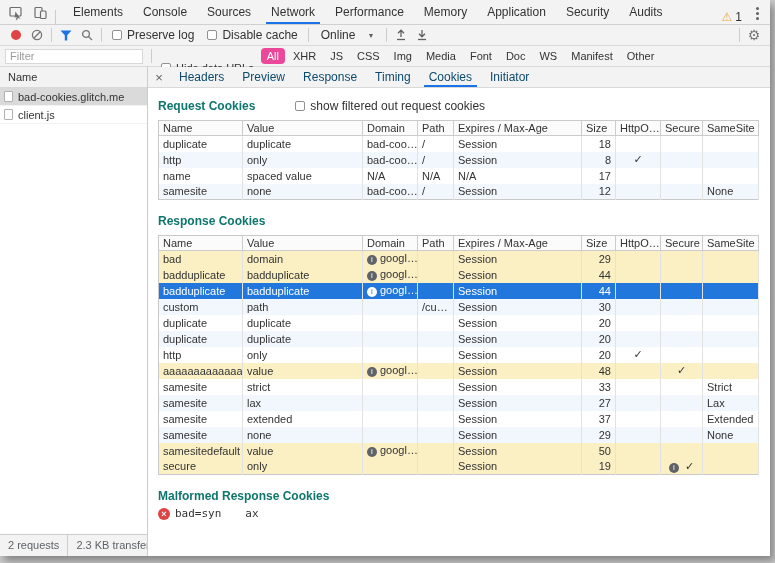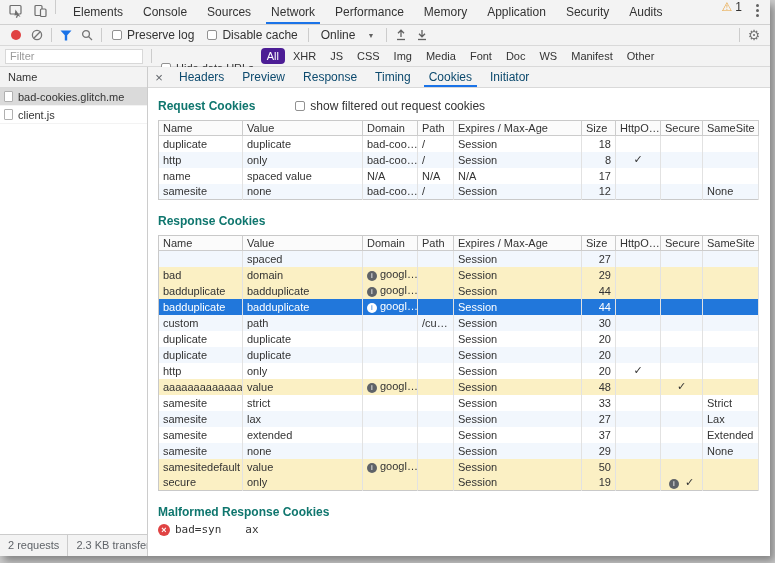--- a/index.html
+++ b/index.html
@@ -13,21 +13,21 @@
   .app {
     position:absolute; left:0; top:0; width:770px; height:556px;
     background:#fff; color:#333; font-size:12px;
     box-shadow:4px 5px 8px rgba(0,0,0,.35);
     display:flex; flex-direction:column;
   }
   
   .main-tabbar {
     height:25px; flex:0 0 25px; background:#f3f3f3;
     border-bottom:1px solid #d0d0d0;
-    display:flex; align-items:flex-start; padding:0 4px;
+    display:flex; align-items:flex-end; padding:0 4px;
   }
   .icon-btn { width:24px; height:22px; display:flex; align-items:center; justify-content:center; }
   .vsep { width:1px; height:14px; background:#ccc; margin:0 3px; }
   .tabs { display:flex; height:100%; margin-left:4px; }
   .tab { padding:0 10px; line-height:24px; position:relative; color:#333; white-space:nowrap; }
   .tab.active::after { content:""; position:absolute; left:5px; right:5px; bottom:0; height:2px; background:#1a73e8; }
   .spacer { flex:1; }
   .warn-badge { display:flex; align-items:center; gap:3px; margin-right:6px; }
   .warn-glyph { color:#e8a33d; font-size:12px; }
   .kebab { display:flex; flex-direction:column; gap:2px; width:18px; align-items:center; padding:4px 0; }
@@ -52,21 +52,21 @@
     display:flex; align-items:center;
   }
   .filter-input-wrap { width:148px; flex:0 0 148px; padding:0 5px; display:flex; align-items:center; }
   .filter-input {
     width:100%; height:15px; border:1px solid #d8d8d8; background:#fff;
     font-family:"Liberation Sans", sans-serif; font-size:11px; padding:0 4px; color:#333; outline:none;
   }
   .filter-input::placeholder { color:#9a9a9a; }
   .chips { display:flex; align-items:center; font-size:11px; }
   .chip { padding:2px 6px; margin:0 1px; border-radius:4px; color:#333; white-space:nowrap; }
-  .chip.active { background:#4c1d95; color:#fff; }
+  .chip.active { background:#ec4899; color:#fff; }
   
   .content { flex:1; display:flex; min-height:0; }
   .sidebar { width:148px; flex:0 0 148px; border-right:1px solid #ccc; display:flex; flex-direction:column; background:#fff; }
   .sidebar-header {
     height:21px; flex:0 0 21px; background:#f3f3f3; border-bottom:1px solid #d9d9d9;
     font-size:11px; color:#333; padding:0 8px; line-height:20px;
   }
   .req-list { flex:1; overflow:hidden; font-size:11px; }
   .req-row { height:18px; display:flex; align-items:center; gap:5px; padding:0 4px; border-bottom:1px solid #f3f3f3; white-space:nowrap; }
   .req-row.selected { background:#dadada; }
@@ -380,31 +380,20 @@
                 <th>Domain</th>
                 <th>Path</th>
                 <th>Expires / Max-Age</th>
                 <th>Size</th>
                 <th>HttpO…</th>
                 <th>Secure</th>
                 <th>SameSite</th>
               </tr>
             </thead>
           <tbody id="response-body">
-              <tr class="alt">
-                <td></td>
-                <td>spaced</td>
-                <td><span></span></td>
-                <td></td>
-                <td>Session</td>
-                <td class="size-cell">27</td>
-                <td class="center-cell"></td>
-                <td class="center-cell"></td>
-                <td></td>
-              </tr>
               <tr class="yellow">
                 <td>bad</td>
                 <td>domain</td>
                 <td><span class="info-icon">i</span><span>googl…</span></td>
                 <td></td>
                 <td>Session</td>
                 <td class="size-cell">29</td>
                 <td class="center-cell"></td>
                 <td class="center-cell"></td>
                 <td></td>

